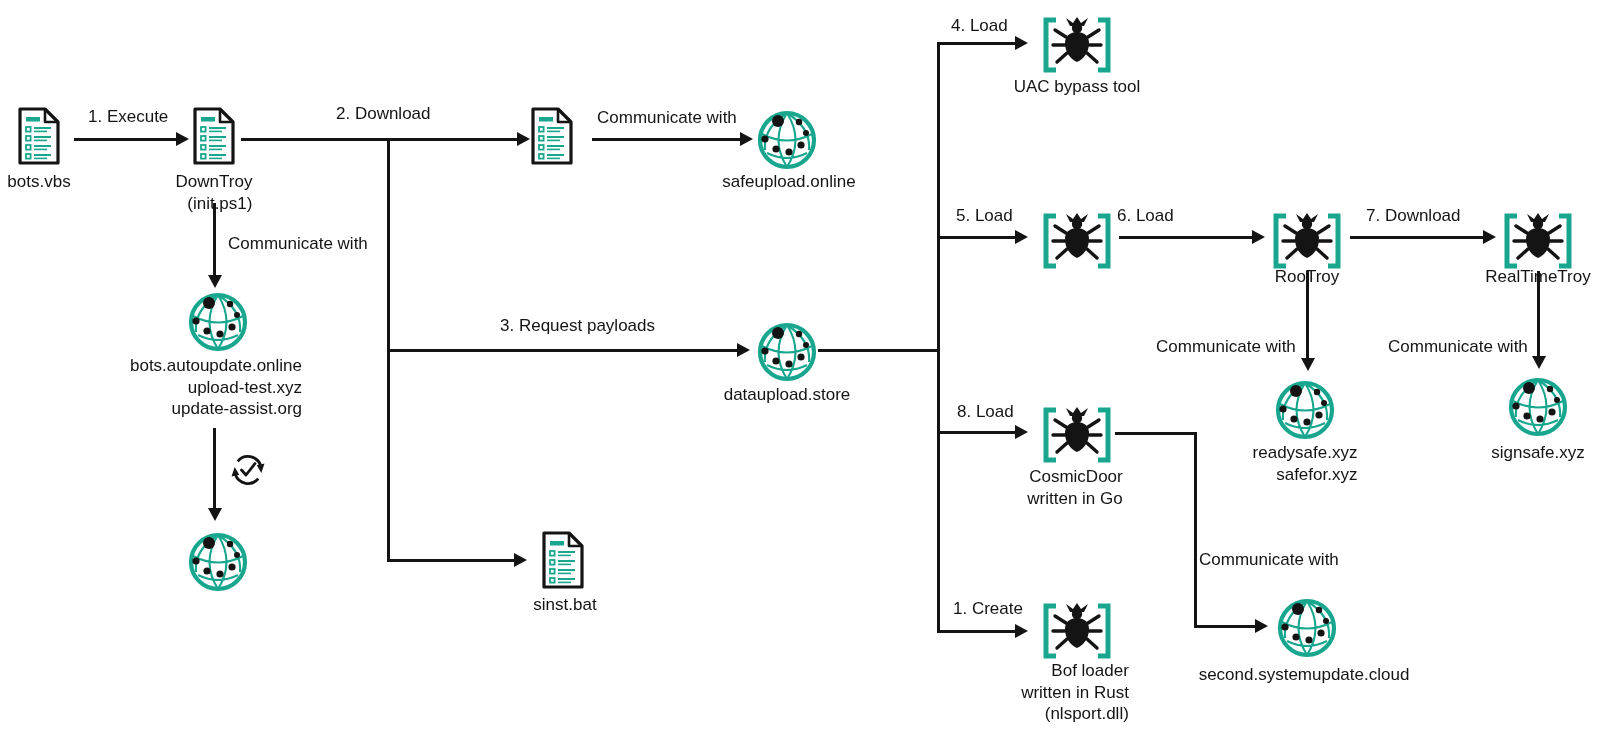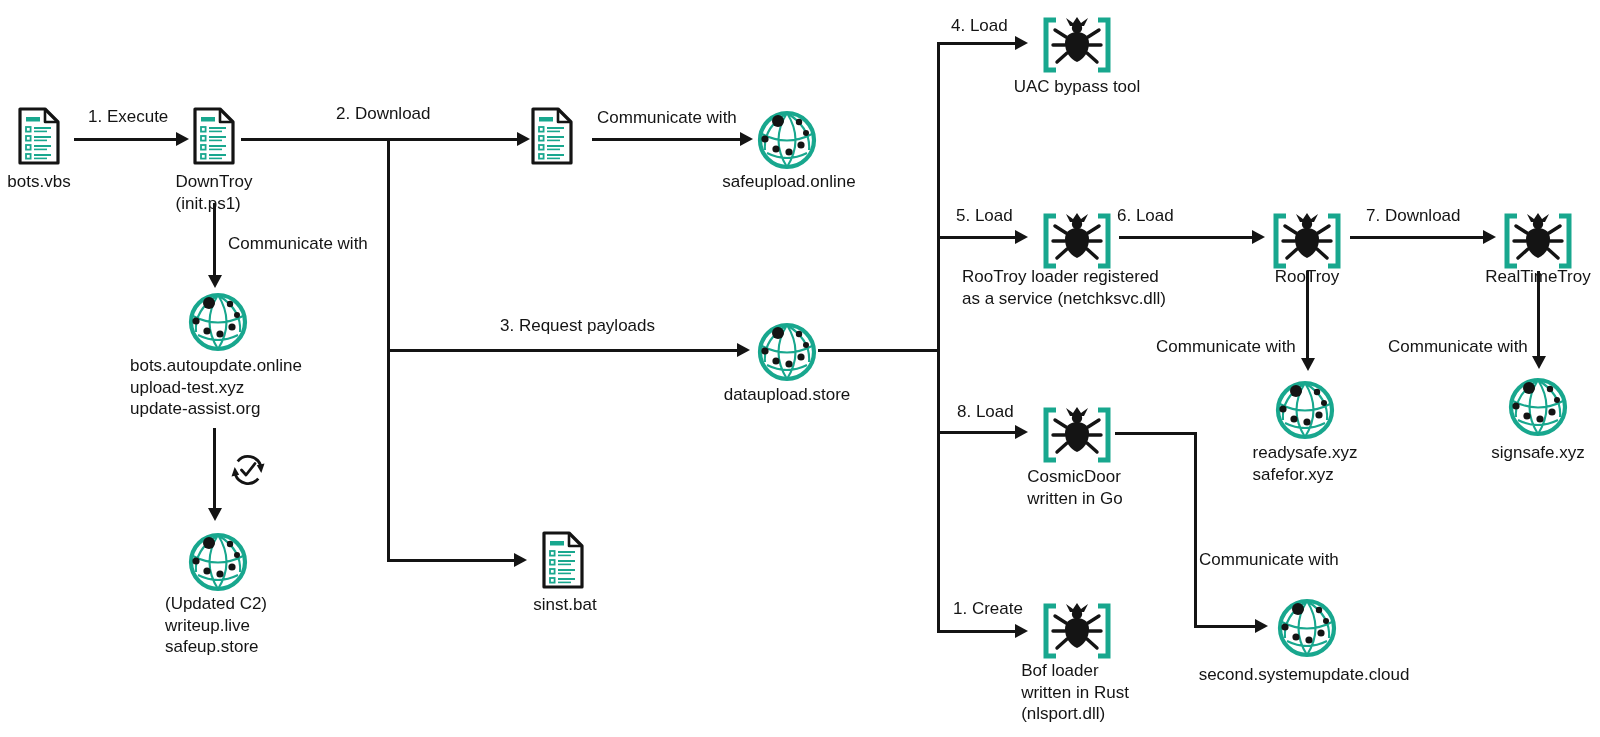--- a/index.html
+++ b/index.html
@@ -11,21 +11,21 @@
   #canvas{
     position:relative;width:1600px;height:737px;background:var(--bg);
     font-family:"Liberation Sans", sans-serif;color:var(--ink);overflow:hidden;
   }
   
   .hl{position:absolute;height:3px;background:var(--ink);}
   .vl{position:absolute;width:3px;background:var(--ink);}
   .ar-r{position:absolute;width:0;height:0;border-top:7px solid transparent;border-bottom:7px solid transparent;border-left:13px solid var(--ink);}
   .ar-d{position:absolute;width:0;height:0;border-left:7px solid transparent;border-right:7px solid transparent;border-top:13px solid var(--ink);}
   
-  .nlbl{position:absolute;transform:translateX(-50%);text-align:left;font-size:17px;line-height:21.5px;color:var(--ink);white-space:nowrap;}
+  .nlbl{position:absolute;transform:translateX(-50%);text-align:right;font-size:17px;line-height:21.5px;color:var(--ink);white-space:nowrap;}
   .elbl{position:absolute;font-size:17px;color:var(--ink);white-space:nowrap;}
   .icon{position:absolute;}
   
   .doc-body{fill:#fff;stroke:var(--ink);stroke-width:3.2;stroke-linejoin:round;}
   .doc-fold{fill:none;stroke:var(--ink);stroke-width:2.6;stroke-linejoin:round;}
   .acc{fill:var(--accent);}
   .acc-sq{fill:none;stroke:var(--accent);stroke-width:1.8;}
   .g-ring{fill:none;stroke:var(--accent);stroke-width:4.2;}
   .g-mesh{fill:none;stroke:var(--accent);stroke-width:2.1;}
   .g-dot{fill:var(--ink);}
@@ -331,37 +331,28 @@
     <div>(init.ps1)</div>
   </div>
   <div class="nlbl" style="left:789px;top:171px">
     <div>safeupload.online</div>
   </div>
   <div class="nlbl" style="left:216px;top:355px">
     <div>bots.autoupdate.online</div>
     <div>upload-test.xyz</div>
     <div>update-assist.org</div>
   </div>
-  <div class="nlbl" style="left:216px;top:593px">
-    <div>(Updated C2)</div>
-    <div>writeup.live</div>
-    <div>safeup.store</div>
-  </div>
   <div class="nlbl" style="left:787px;top:384px">
     <div>dataupload.store</div>
   </div>
   <div class="nlbl" style="left:565px;top:594px">
     <div>sinst.bat</div>
   </div>
   <div class="nlbl" style="left:1077px;top:76px">
     <div>UAC bypass tool</div>
-  </div>
-  <div class="nlbl" style="left:1064px;top:266px">
-    <div>RooTroy loader registered</div>
-    <div>as a service (netchksvc.dll)</div>
   </div>
   <div class="nlbl" style="left:1307px;top:266px">
     <div>RooTroy</div>
   </div>
   <div class="nlbl" style="left:1538px;top:266px">
     <div>RealTimeTroy</div>
   </div>
   <div class="nlbl" style="left:1305px;top:442px">
     <div>readysafe.xyz</div>
     <div>safefor.xyz</div>

